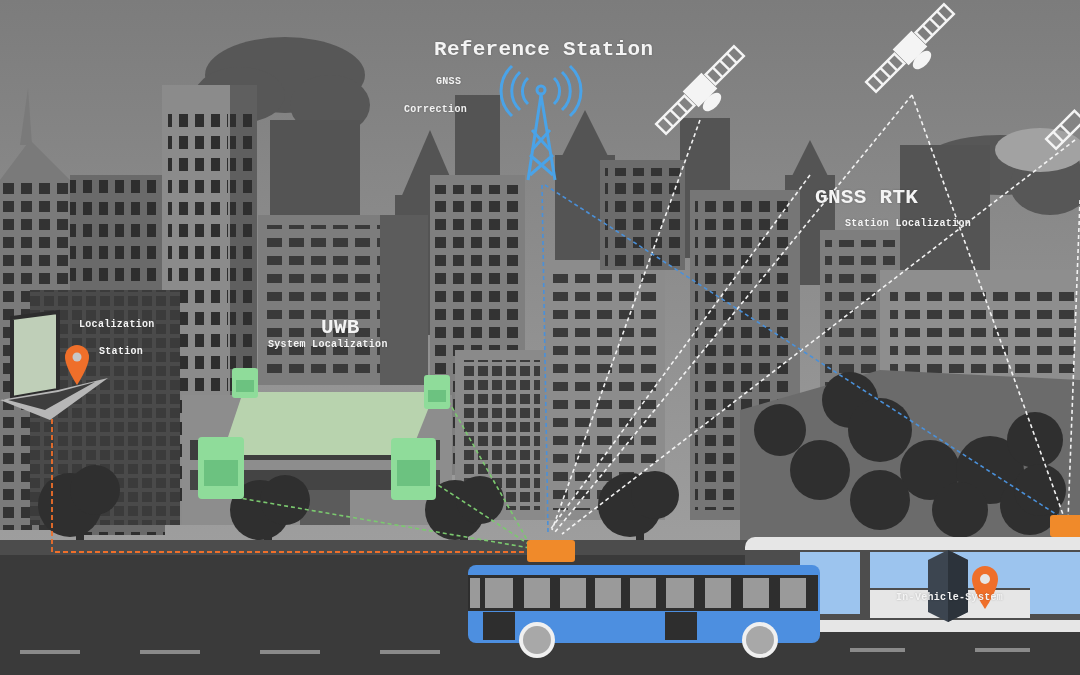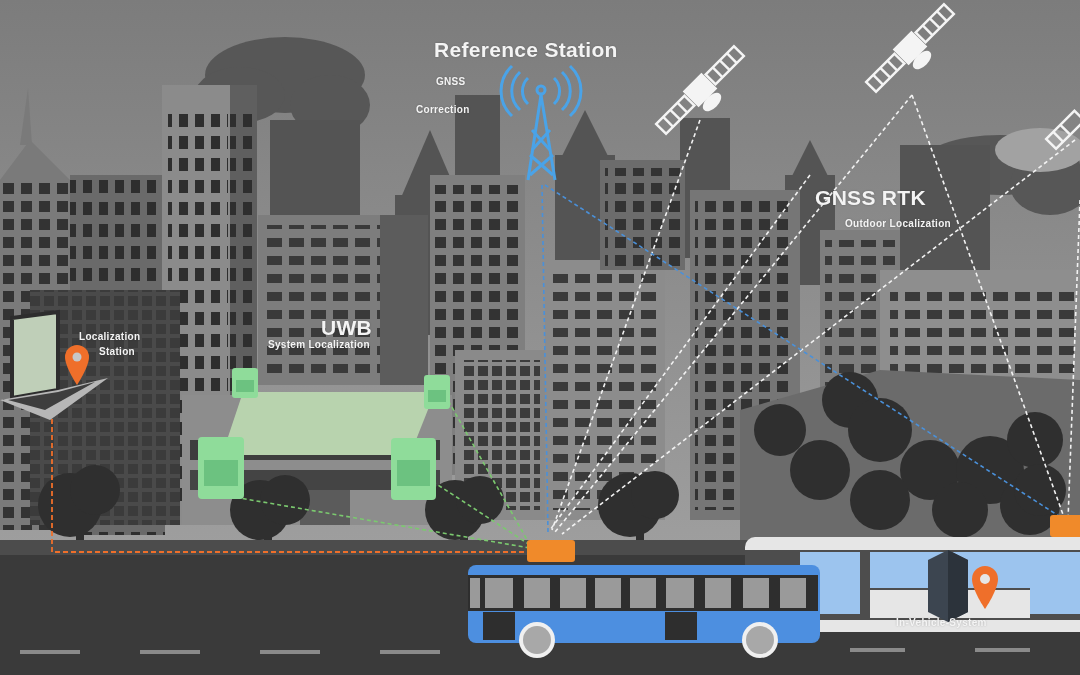--- a/index.html
+++ b/index.html
@@ -1,18 +1,18 @@
 <!DOCTYPE html>
 <html><head>
 <meta charset="utf-8">
 <style>
   html,body{margin:0;padding:0;}
   body{width:1080px;height:675px;overflow:hidden;background:#8a8a8a;font-family:"DejaVu Sans",sans-serif;}
   #scene{position:absolute;left:0;top:0;width:1080px;height:675px;}
-  .lbl{position:absolute;color:#f4f4f4;font-family:Liberation Sans, sans-serif;font-weight:bold;white-space:nowrap;letter-spacing:0.3px;text-shadow:0 0 2px rgba(0,0,0,0.25);}
+  .lbl{position:absolute;color:#f4f4f4;font-family:Liberation Mono, monospace;font-weight:bold;white-space:nowrap;letter-spacing:0.3px;text-shadow:0 0 2px rgba(0,0,0,0.25);}
   .lbl.big{font-size:21px;}
   .lbl.sm{font-size:10px;font-weight:bold;}
 </style>
 </head>
 <body>
 
 <svg id="scene" viewBox="0 0 1080 675" xmlns="http://www.w3.org/2000/svg">
   <defs>
     <linearGradient id="skyG" x1="0" y1="0" x2="0" y2="1">
       <stop offset="0" stop-color="#7c7c7c"></stop>
@@ -287,20 +287,20 @@
   <g>
     <rect x="527" y="540" width="48" height="22" rx="3" fill="#f08a2a"></rect>
   </g>
   <g>
     <rect x="1050" y="515" width="32" height="22" rx="3" fill="#f08a2a"></rect>
   </g>
 </svg>
 
 <div class="lbl big" style="left:434px;top:38px;">Reference Station</div>
 <div class="lbl sm" style="left:436px;top:76px;">GNSS</div>
-<div class="lbl sm" style="left:416px;top:104px;">Correction</div>
+<div class="lbl sm" style="left:404px;top:104px;">Correction</div>
 <div class="lbl big" style="left:815px;top:186px;">GNSS RTK</div>
-<div class="lbl sm" style="left:845px;top:218px;">Outdoor Localization</div>
+<div class="lbl sm" style="left:845px;top:218px;">Station Localization</div>
 <div class="lbl big" style="left:321px;top:316px;">UWB</div>
 <div class="lbl sm" style="left:268px;top:339px;">System Localization</div>
-<div class="lbl sm" style="left:79px;top:319px;margin-top:12px;">Localization</div>
+<div class="lbl sm" style="left:79px;top:319px;">Localization</div>
 <div class="lbl sm" style="left:99px;top:346px;">Station</div>
-<div class="lbl sm" style="left:896px;top:617px;text-align:center;">In-Vehicle-System</div>
+<div class="lbl sm" style="left:896px;top:592px;text-align:center;">In-Vehicle-System</div>
 
 </body></html>

